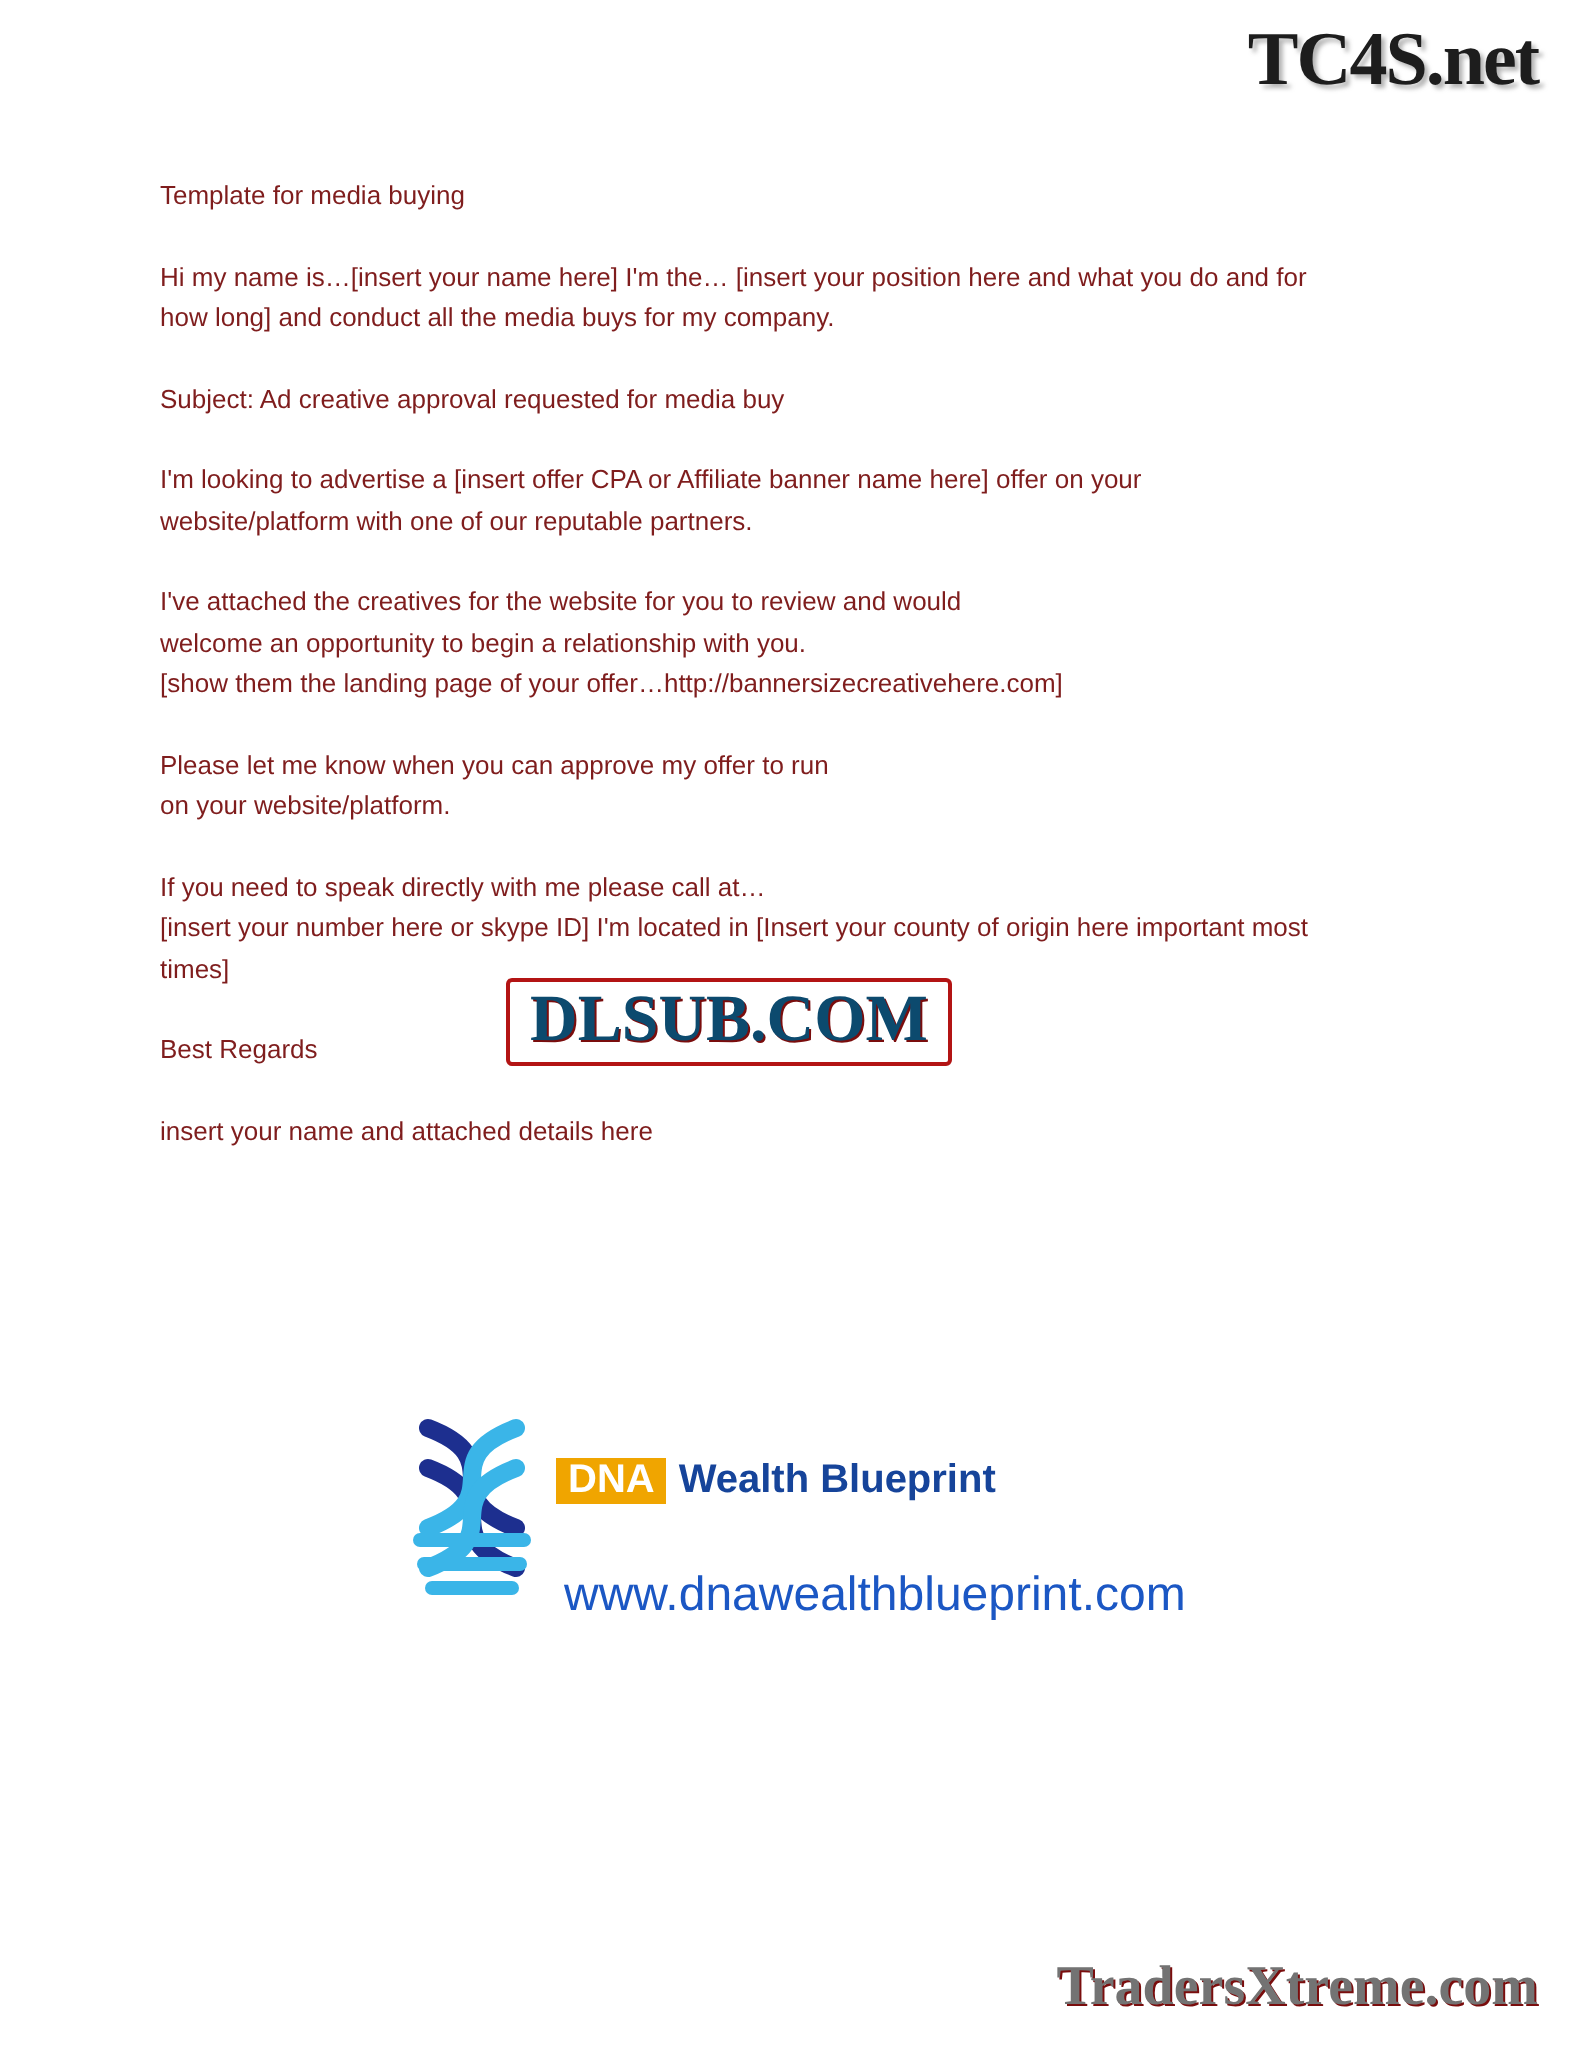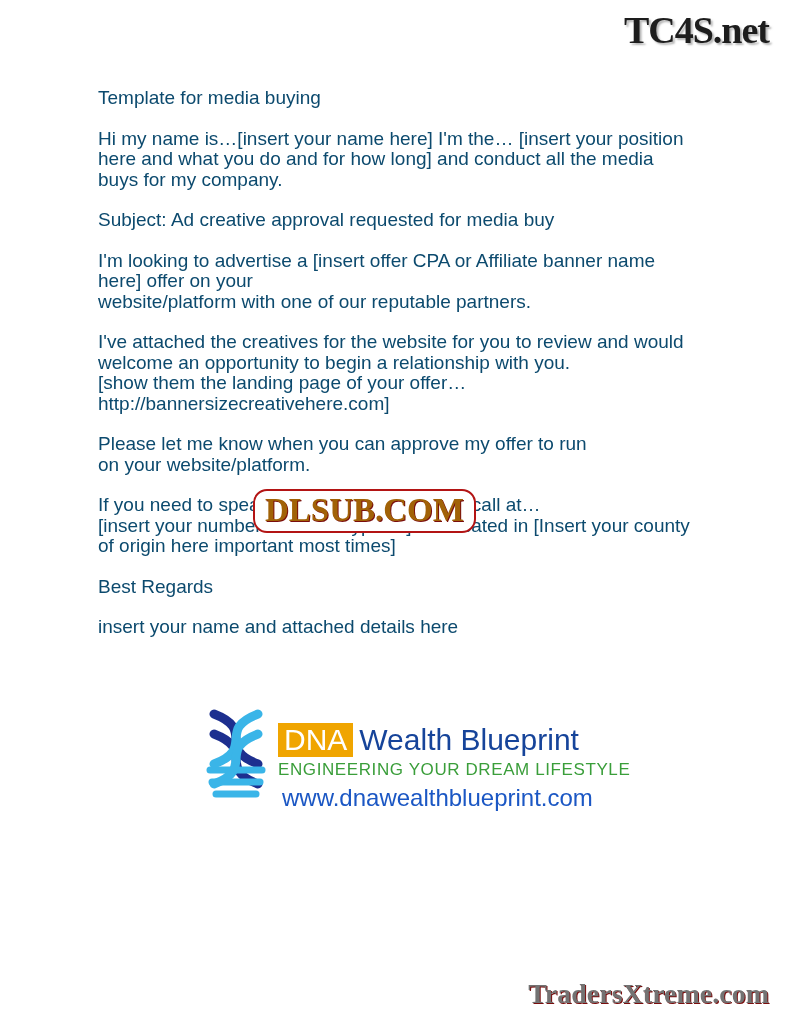--- a/index.html
+++ b/index.html
@@ -25,46 +25,46 @@
     font-size: 38px;
     letter-spacing: -1px;
     color: #1d1d1d;
     text-shadow: 2px 2px 2px rgba(120,120,120,0.55);
     white-space: nowrap;
   }
 
   
   .doc {
     position: absolute;
-    left: 98px;
+    left: 80px;
     top: 88px;
     width: 600px;
-    font-size: 19px;
+    font-size: 13px;
     line-height: 20.5px;
-    color: #0c4a6e;
+    color: #7f1d1d;
   }
   .para {
     margin: 0 0 20px 0;
     white-space: pre-wrap;
   }
 
   
   .center-watermark {
     position: absolute;
     left: 253px;
     top: 489px;
     font-family: "Liberation Serif", serif;
     font-weight: bold;
     font-style: normal;
     font-size: 33px;
     letter-spacing: 0px;
-    color: #a16207;
+    color: #0c4a6e;
     background: #ffffff;
     border: 2px solid #b31414;
-    border-radius: 14px;
+    border-radius: 3px;
     padding: 2px 10px 4px 10px;
     text-shadow: 1px 1px 0 #7a0d0d;
     line-height: 34px;
     white-space: nowrap;
   }
 
   
   .logo-block {
     position: absolute;
     left: 196px;
@@ -77,22 +77,22 @@
     left: 0;
     top: 0;
     width: 80px;
     height: 100px;
   }
   .logo-title {
     position: absolute;
     left: 82px;
     top: 16px;
     font-family: "Liberation Sans", sans-serif;
-    font-weight: normal;
-    font-size: 30px;
+    font-weight: bold;
+    font-size: 20px;
     white-space: nowrap;
     line-height: 32px;
   }
   .logo-title .dna {
     color: #ffffff;
     background: #f0a500;
     padding: 0 6px 1px 6px;
   }
   .logo-title .wealth {
     color: #16449a;
@@ -165,17 +165,16 @@
         <path d="M62 26 C20 42, 60 60, 18 76" stroke="#3ab5e8" stroke-width="9"></path>
         <path d="M14 62 L66 62" stroke="#3ab5e8" stroke-width="7"></path>
         <path d="M16 74 L64 74" stroke="#3ab5e8" stroke-width="7"></path>
         <path d="M20 86 L60 86" stroke="#3ab5e8" stroke-width="7"></path>
       </g>
     </svg>
   </span>
   <div class="logo-title">
     <span class="dna">DNA</span><span class="wealth">Wealth Blueprint</span>
   </div>
-  <div class="logo-sub">ENGINEERING YOUR DREAM LIFESTYLE</div>
   <div class="logo-url">www.dnawealthblueprint.com</div>
 </div>
 
 <div class="bottom-brand">TradersXtreme.com</div>
 
 </body></html>

